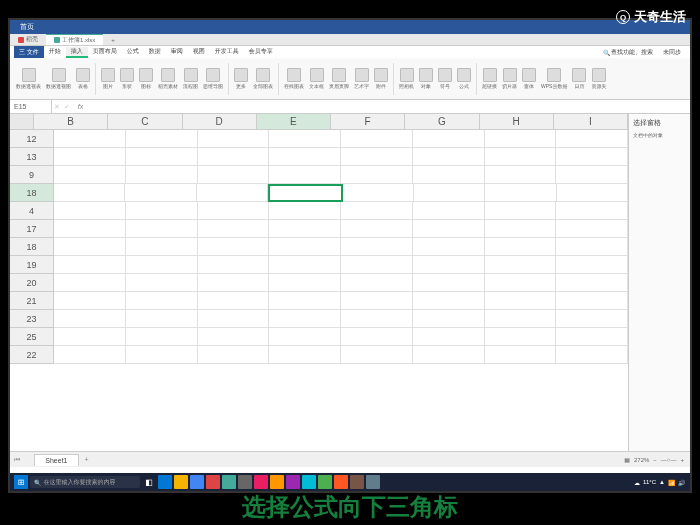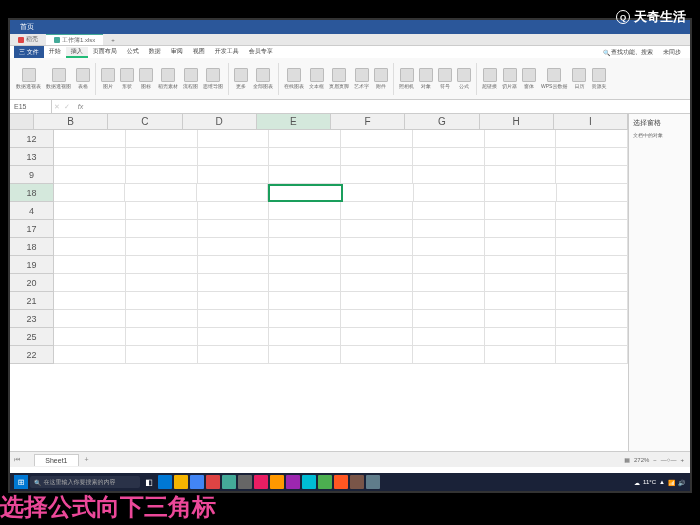--- a/index.html
+++ b/index.html
@@ -1,20 +1,20 @@
 <!DOCTYPE html>
 <html><head>
 <meta charset="utf-8">
 <style>
 *{margin:0;padding:0;box-sizing:border-box;font-family:"Microsoft YaHei",Arial,sans-serif}
 body{width:700px;height:525px;background:#000;position:relative;overflow:hidden}
 .frame{position:absolute;top:18px;left:8px;right:8px;bottom:32px;background:#fff;border:2px solid #333;overflow:hidden}
 .watermark{position:absolute;top:8px;right:14px;color:#fff;font-size:13px;font-weight:bold;z-index:100;display:flex;align-items:center;gap:4px}
 .watermark-icon{width:14px;height:14px;border:1.5px solid #fff;border-radius:50%;display:inline-flex;align-items:center;justify-content:center;font-size:8px}
-.caption{position:absolute;bottom:0;left:0;right:0;text-align:left;color:#ec4899;font-size:24px;font-weight:bold;padding:2px 0;z-index:100}
+.caption{position:absolute;bottom:0;left:0;right:0;text-align:center;color:#15803d;font-size:24px;font-weight:bold;padding:2px 0;z-index:100}
 .titlebar{height:14px;background:#2b579a;display:flex;align-items:center;padding:0 6px;font-size:7px;color:#fff}
 .titlebar .app-name{background:#2b579a;padding:0 4px}
 .tabs-row{height:12px;background:#e8e8e8;display:flex;align-items:center;font-size:6px;border-bottom:1px solid #ccc}
 .tab{padding:0 8px;height:100%;display:flex;align-items:center;gap:2px;color:#666}
 .tab.active{background:#fff;border-top:1px solid #4a9}
 .tab-icon{width:6px;height:6px;background:#4a9;border-radius:1px}
 .tab-icon.red{background:#d44}
 .menubar{height:12px;background:#fff;display:flex;align-items:center;padding:0 4px;font-size:6px;color:#444;gap:0}
 .menu-item{padding:0 5px;height:100%;display:flex;align-items:center;cursor:pointer}
 .menu-item.file{background:#2b579a;color:#fff}

